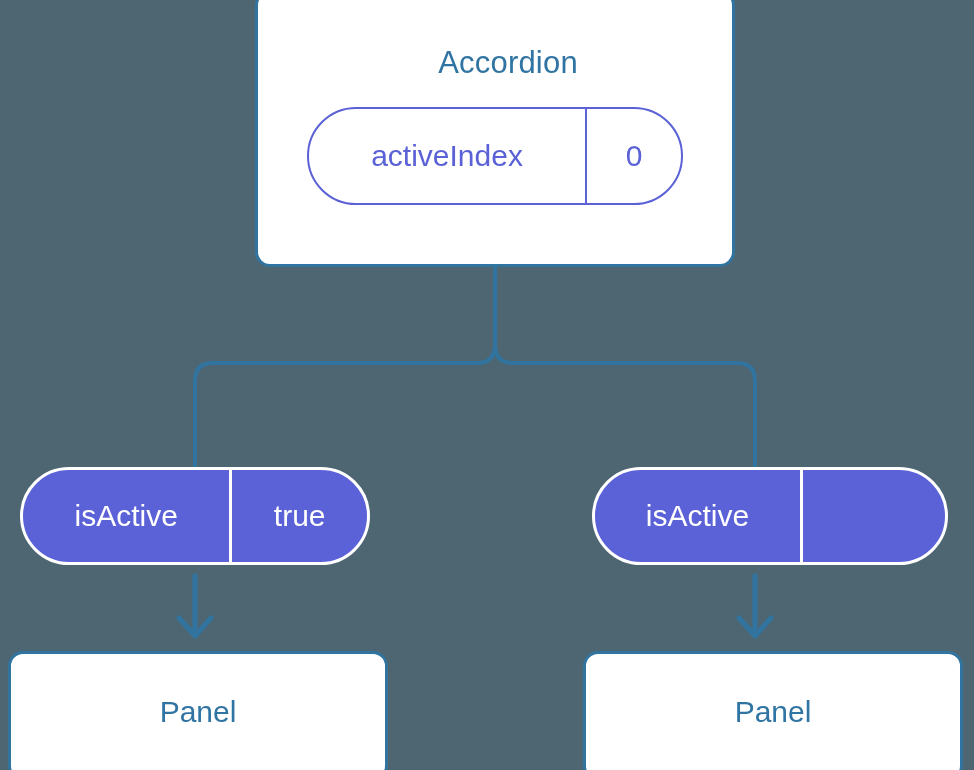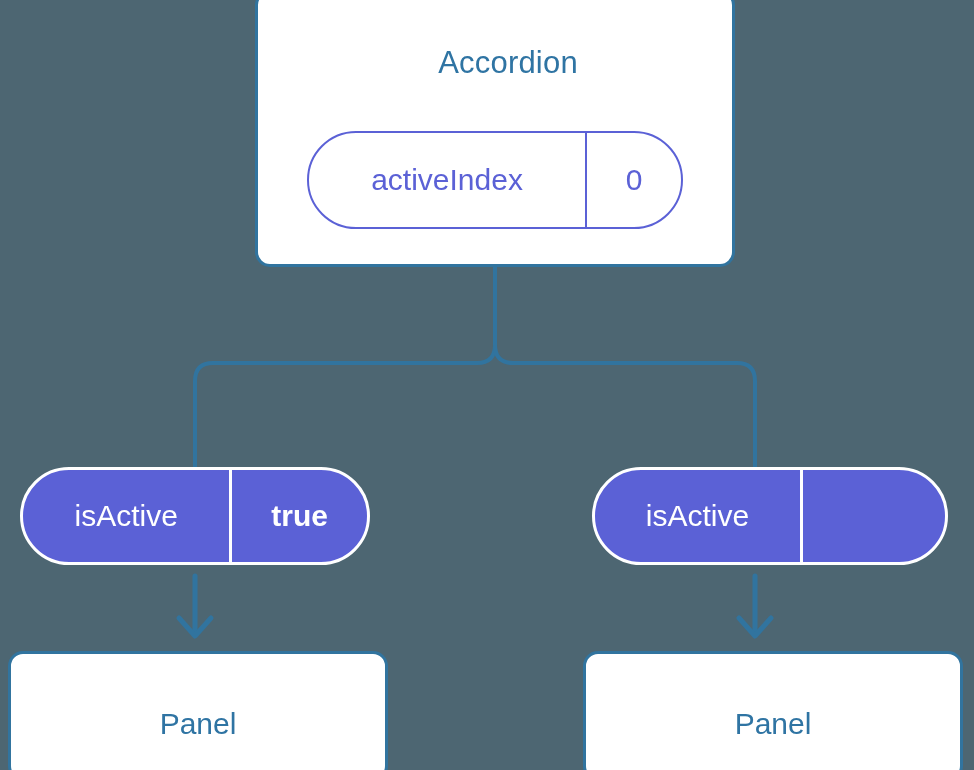--- a/index.html
+++ b/index.html
@@ -105,45 +105,44 @@
     color: #ffffff;
     font-size: 30px;
     border-right: 3px solid #ffffff;
   }
   .pill.filled .pill-val {
     color: #ffffff;
     font-size: 30px;
   }
 
   
-  #activeindex-pill { left: 307px; top: 131px; width: 376px; height: 98px; }
+  #activeindex-pill { left: 307px; top: 107px; width: 376px; height: 98px; }
   #activeindex-pill .pill-key { width: 281px; }
   #activeindex-pill .pill-val { width: 95px; }
 
   #isactive-pill-left { left: 20px; top: 467px; width: 350px; height: 98px; }
   #isactive-pill-left .pill-key { width: 213px; }
-  #isactive-pill-left .pill-val { width: 137px; font-weight: bold; }
+  #isactive-pill-left .pill-val { width: 137px; }
 
   #isactive-pill-right { left: 592px; top: 467px; width: 356px; height: 98px; }
   #isactive-pill-right .pill-key { width: 208px; }
   #isactive-pill-right .pill-val { width: 148px; }
 
   
   #panel-card-left  { left: 8px;   top: 651px; width: 380px; height: 130px; }
   #panel-card-right { left: 583px; top: 651px; width: 380px; height: 130px; }
   .panel-title {
     position: absolute;
     left: 0;
     top: 41px;
     width: 100%;
     text-align: center;
     font-size: 30px;
     color: #2f74a3;
     white-space: nowrap;
-    margin-top: 12px;
   }
 </style>
 </head>
 <body>
 
 <div id="stage">
 
   <svg id="wires" viewBox="0 0 974 770" width="974" height="770" xmlns="http://www.w3.org/2000/svg">
 
     <path d="M 495 267

